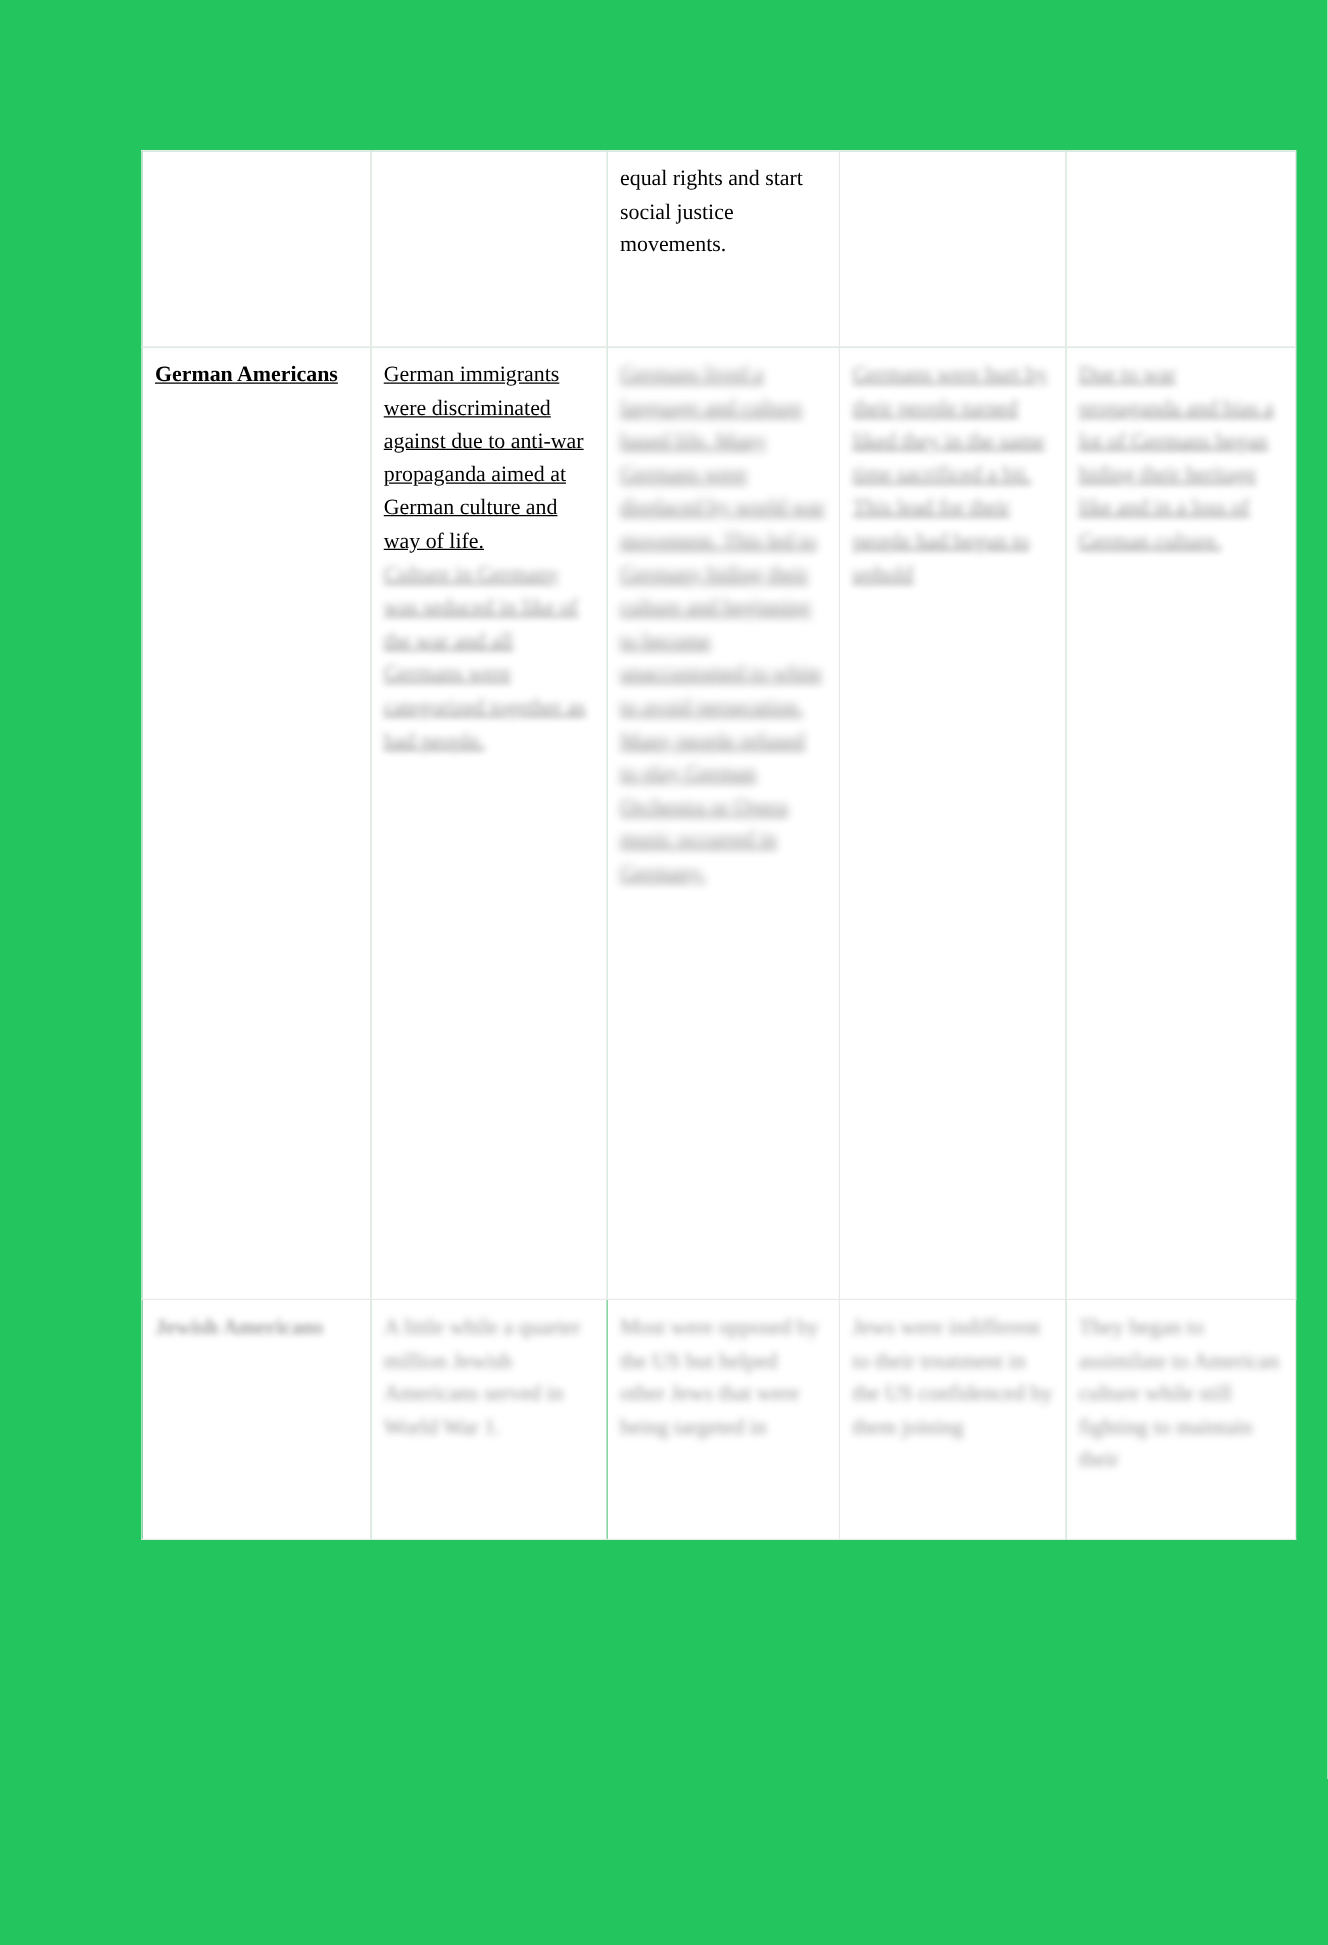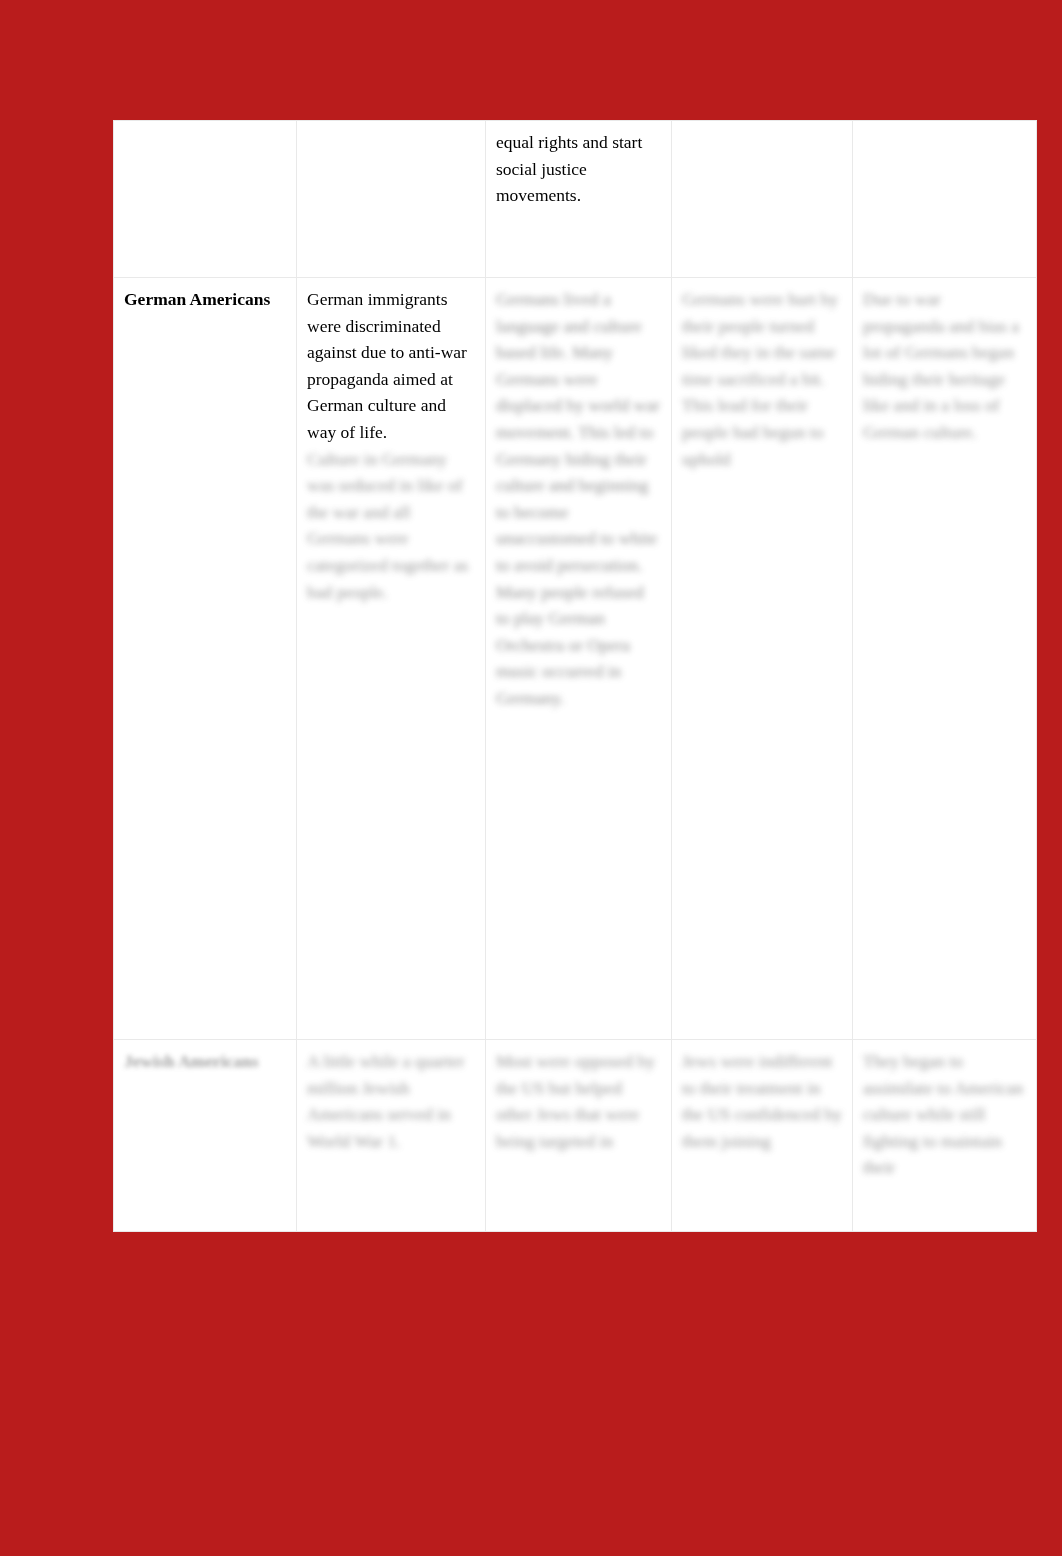--- a/index.html
+++ b/index.html
@@ -15,21 +15,21 @@
     font-family: "Liberation Serif", "DejaVu Serif", serif;
     color: #000000;
     overflow: hidden;
   }
 
   .page {
     position: absolute;
     left: 0; top: 0;
     width: 1062px;
     height: 1556px;
-    background: #b91c1c;
+    background: #22c55e;
   }
 
   .doc-table {
     position: absolute;
     left: 113px;
     top: 120px;
     width: 818px;
     border-collapse: collapse;
     table-layout: fixed;
   }
@@ -68,21 +68,21 @@
     opacity: 0.70;
   }
   .blur-strong {
     filter: blur(3.4px);
     color: #6a6a6a;
     opacity: 0.74;
   }
 
   
   .row-top td    { height: 140px; }
-  .row-main td   { height: 745px; }
+  .row-main td   { height: 745px; text-decoration: underline; }
   .row-bottom td { height: 175px; }
 
   
   .clip-bottom {
     overflow: hidden;
   }
 </style>
 </head>
 <body>
 

